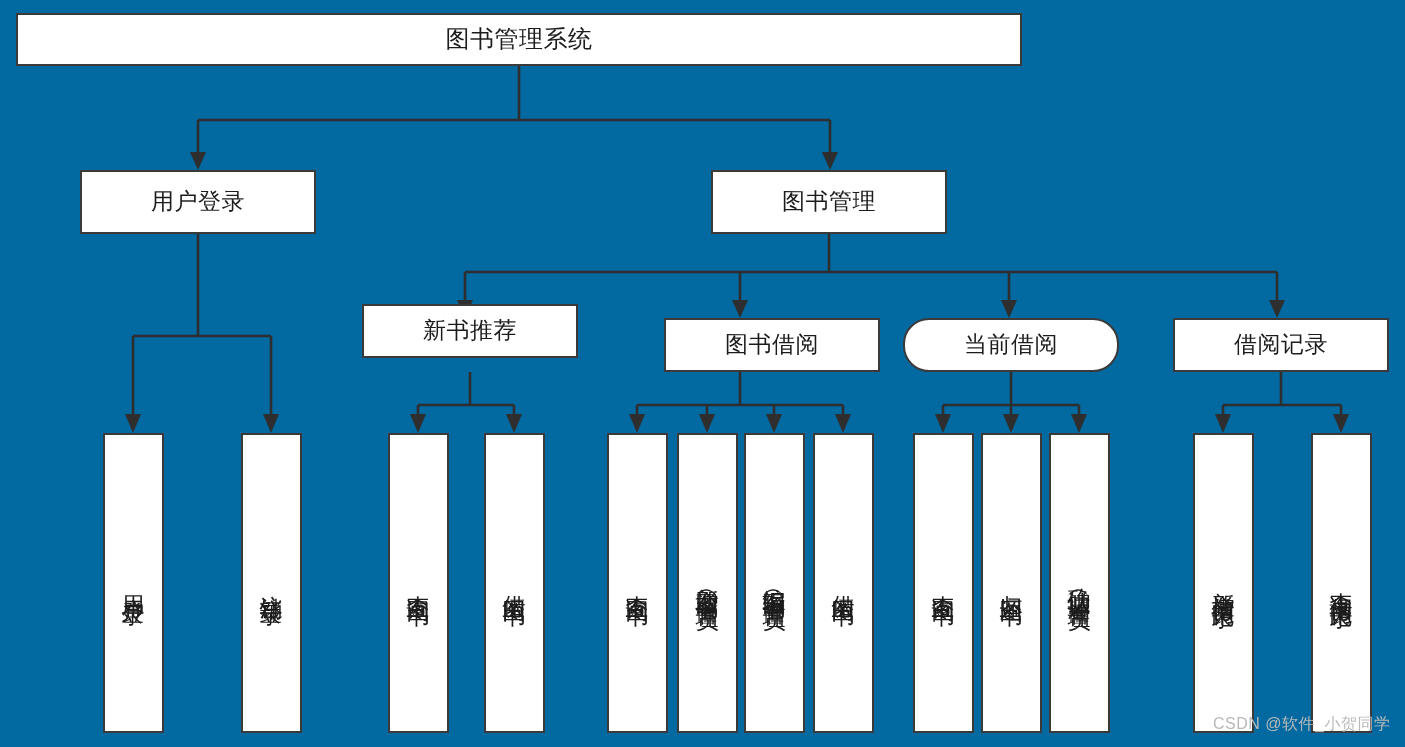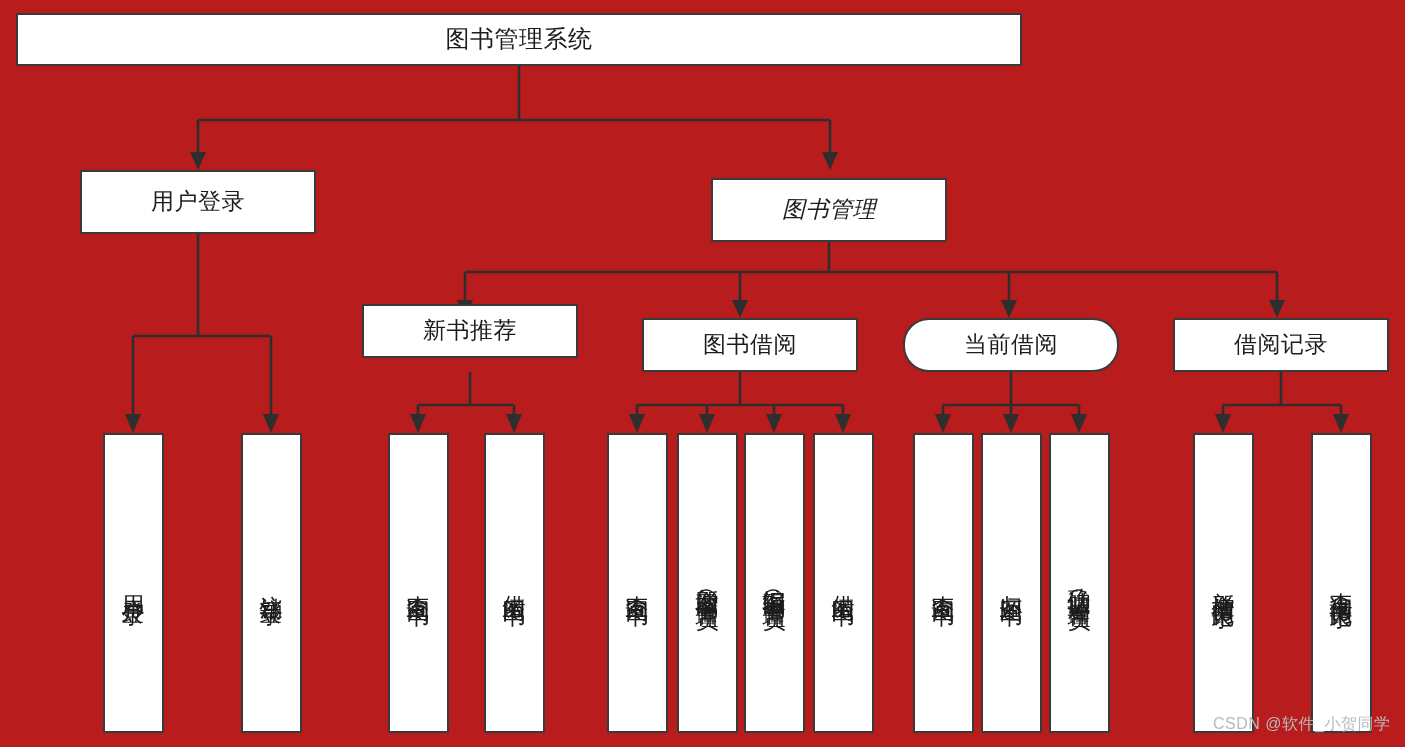--- a/index.html
+++ b/index.html
@@ -5,21 +5,21 @@
 <style>
   html,body{margin:0;padding:0;background:#ffffff;}
   body{
     font-family:"Liberation Sans","DejaVu Sans",sans-serif;
     color:#1a1a1a;
   }
   #canvas{
     position:relative;
     width:1405px;
     height:747px;
-    background:#b91c1c;
+    background:#0369a1;
     overflow:hidden;
   }
   .node{
     position:absolute;
     box-sizing:border-box;
     background:#ffffff;
     border:2.5px solid #3a3a3a;
     display:flex;
     align-items:center;
     justify-content:center;
@@ -157,29 +157,29 @@
   </svg>
 
   <div class="node horiz root" style="left:16px;top:13px;width:1006px;height:53px;">
     <span class="lbl">图书管理系统</span>
   </div>
 
   <div class="node horiz" style="left:80px;top:170px;width:236px;height:64px;">
     <span class="lbl">用户登录</span>
   </div>
 
-  <div class="node horiz" style="left:711px;top:178px;width:236px;height:64px;font-style:italic;">
+  <div class="node horiz" style="left:711px;top:170px;width:236px;height:64px;">
     <span class="lbl">图书管理</span>
   </div>
 
   <div class="node horiz" style="left:362px;top:304px;width:216px;height:54px;">
     <span class="lbl">新书推荐</span>
   </div>
 
-  <div class="node horiz" style="left:642px;top:318px;width:216px;height:54px;">
+  <div class="node horiz" style="left:664px;top:318px;width:216px;height:54px;">
     <span class="lbl">图书借阅</span>
   </div>
 
   <div class="node horiz" style="left:903px;top:318px;width:216px;height:54px;border-radius:26px;">
     <span class="lbl">当前借阅</span>
   </div>
 
   <div class="node horiz" style="left:1173px;top:318px;width:216px;height:54px;">
     <span class="lbl">借阅记录</span>
   </div>

